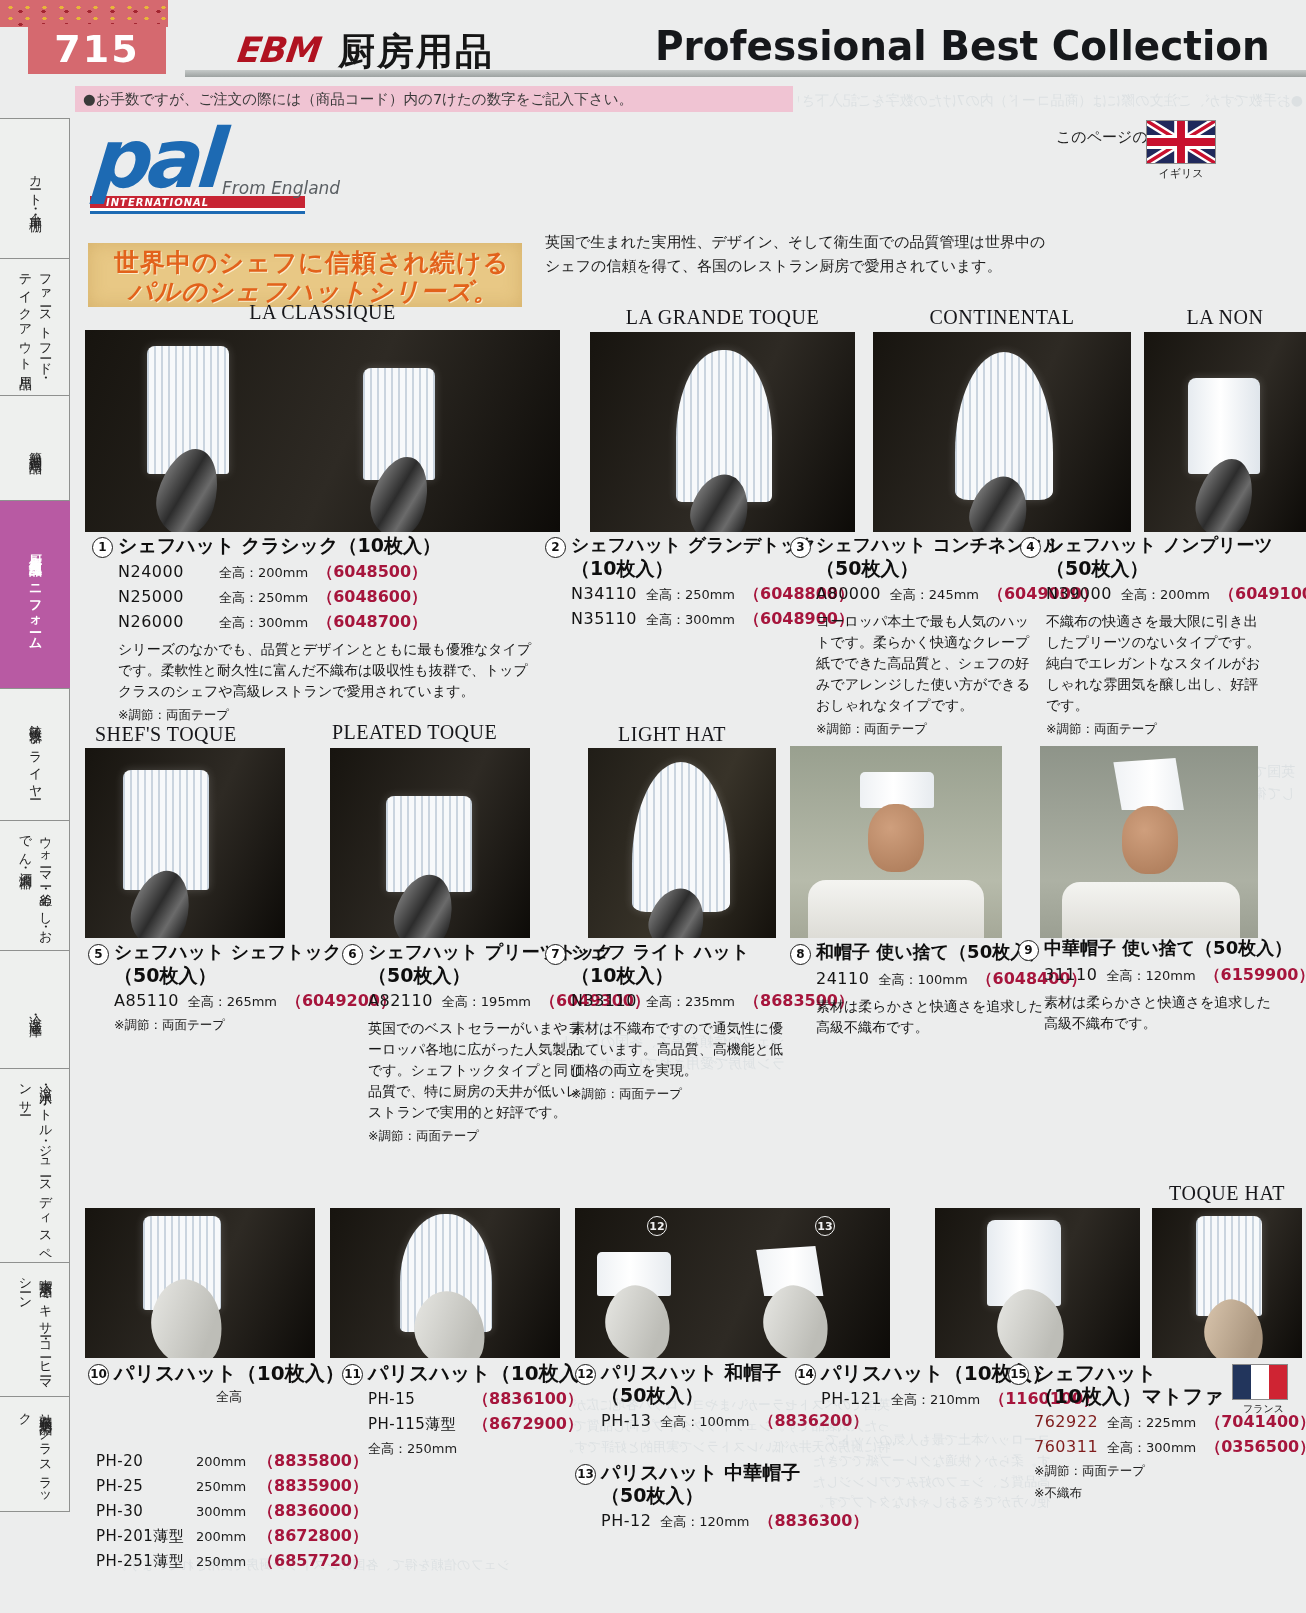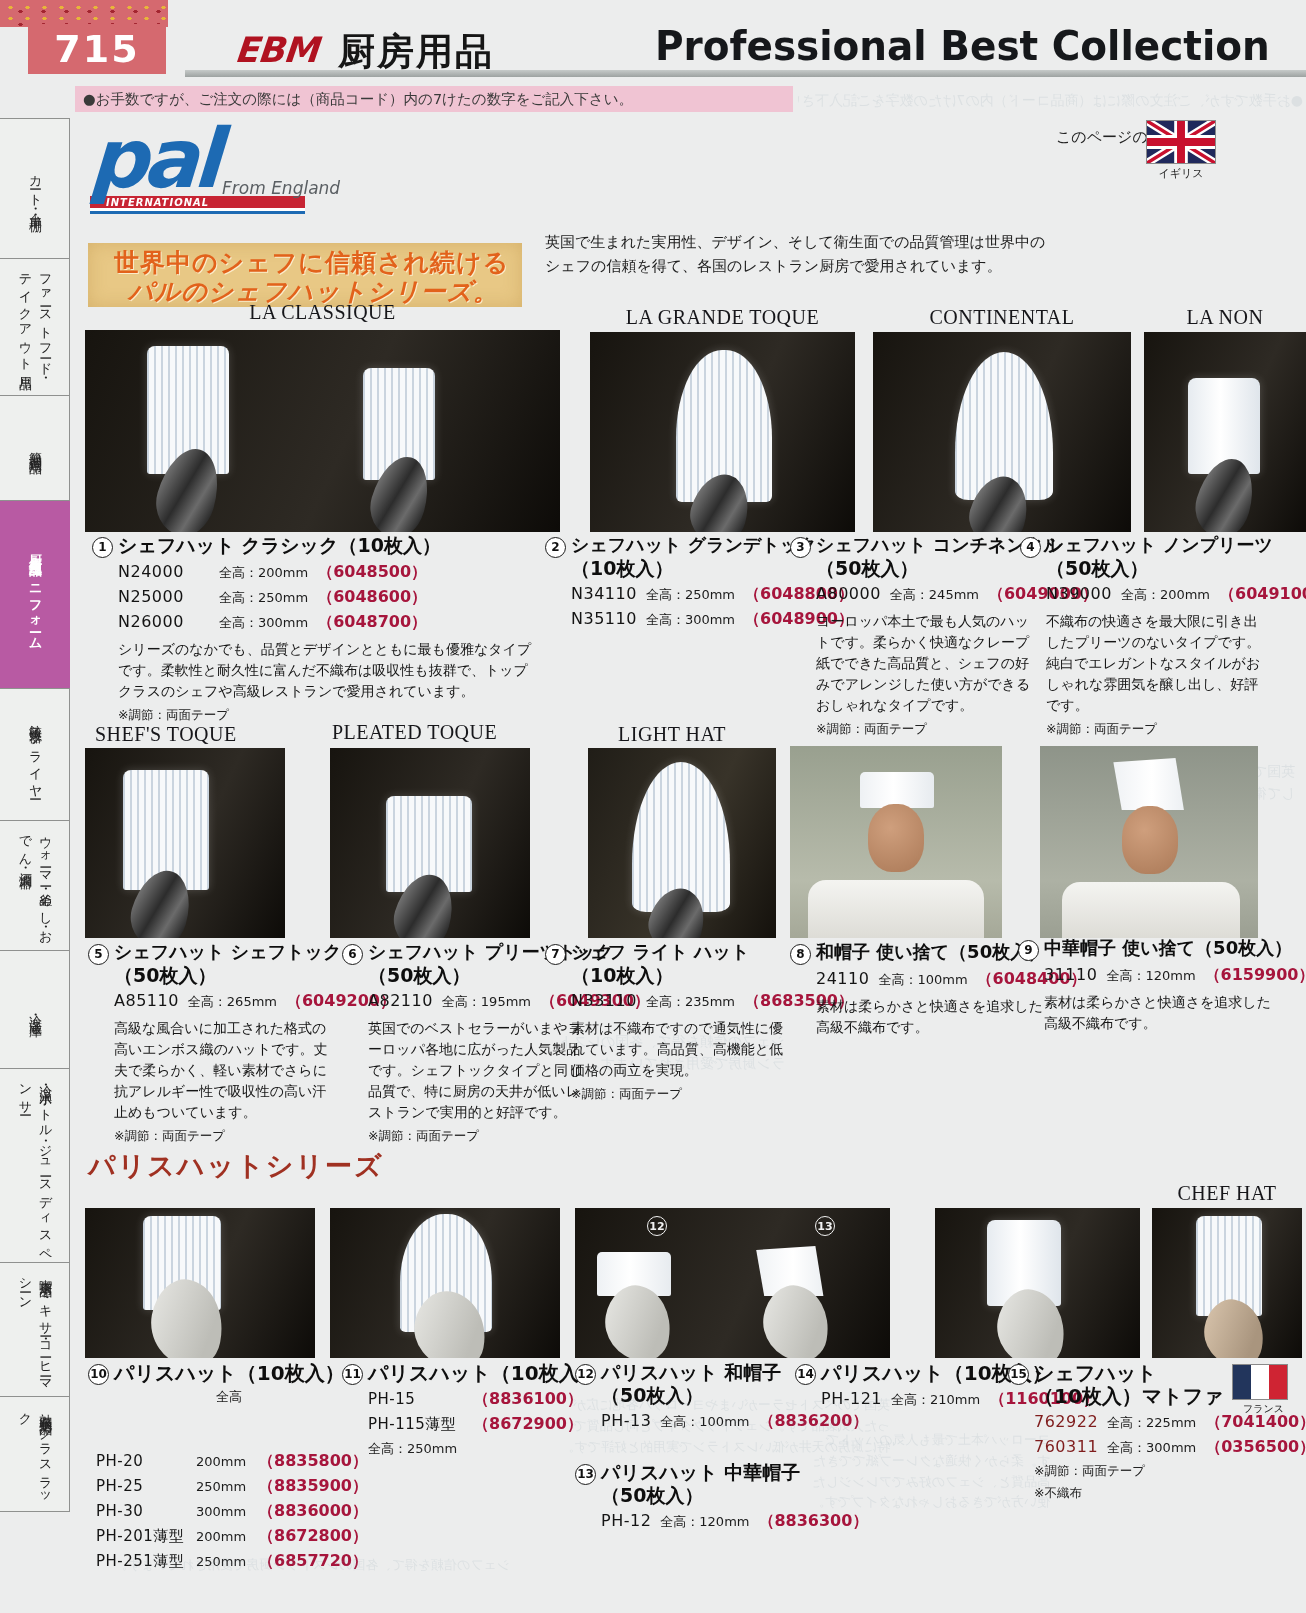--- a/index.html
+++ b/index.html
@@ -312,21 +312,20 @@
     <div class="ptitle">
         <span class="pnum">5</span>
         <span class="ptitle-text" style="font-size:18px;">シェフハット シェフトック</span>
       </div>
     <div class="ptitle2">（50枚入）</div>
     <div class="prow">
         <span class="pcode">A85110</span>
         <span class="pheight">全高：265mm</span>
         <span class="pprice">（6049200）</span>
       </div>
-    <div class="pdesc" style="width:224px;">高級な風合いに加工された格式の高いエンボス織のハットです。丈夫で柔らかく、軽い素材でさらに抗アレルギー性で吸収性の高い汗止めもついています。</div>
     <div class="pnote">※調節：両面テープ</div>
   </div>
 
   <div class="pinfo" style="left:342px; top:942px; width:258px;">
     <div class="ptitle">
         <span class="pnum">6</span>
         <span class="ptitle-text" style="font-size:18px;">シェフハット プリーツトック</span>
       </div>
     <div class="ptitle2">（50枚入）</div>
     <div class="prow">
@@ -374,22 +373,21 @@
     <div class="prow">
         <span class="pcode">31110</span>
         <span class="pheight">全高：120mm</span>
         <span class="pprice">（6159900）</span>
       </div>
     <div class="pdesc" style="width:238px;">素材は柔らかさと快適さを追求した高級不織布です。</div>
   </div>
 
   <div class="ghost" style="left:545px; top:1030px; width:240px;">シェフの信頼を得て、各国のレストラン厨房で愛用されています。</div>
 
-  <div class="abs series2">パリスハットシリーズ</div>
-  <div class="caption" style="left:1152px; top:1182px; width:150px; text-align:center;">CHEF HAT</div>
+  <div class="caption" style="left:1152px; top:1182px; width:150px; text-align:center;">TOQUE HAT</div>
 
   <div class="photo" style="left:85px; top:1208px; width:230px; height:150px;">
     <div class="pleat r-top" style="left:58px; top:8px; width:78px; height:94px;"></div>
     <div class="white-head" style="left:66px; top:72px; width:72px; height:86px;"></div>
   </div>
   <div class="photo" style="left:330px; top:1208px; width:230px; height:150px;">
     <div class="pleat dome" style="left:70px; top:6px; width:92px; height:118px;"></div>
     <div class="white-head" style="left:84px; top:84px; width:72px; height:76px;"></div>
   </div>
   <div class="photo" style="left:575px; top:1208px; width:315px; height:150px;">

